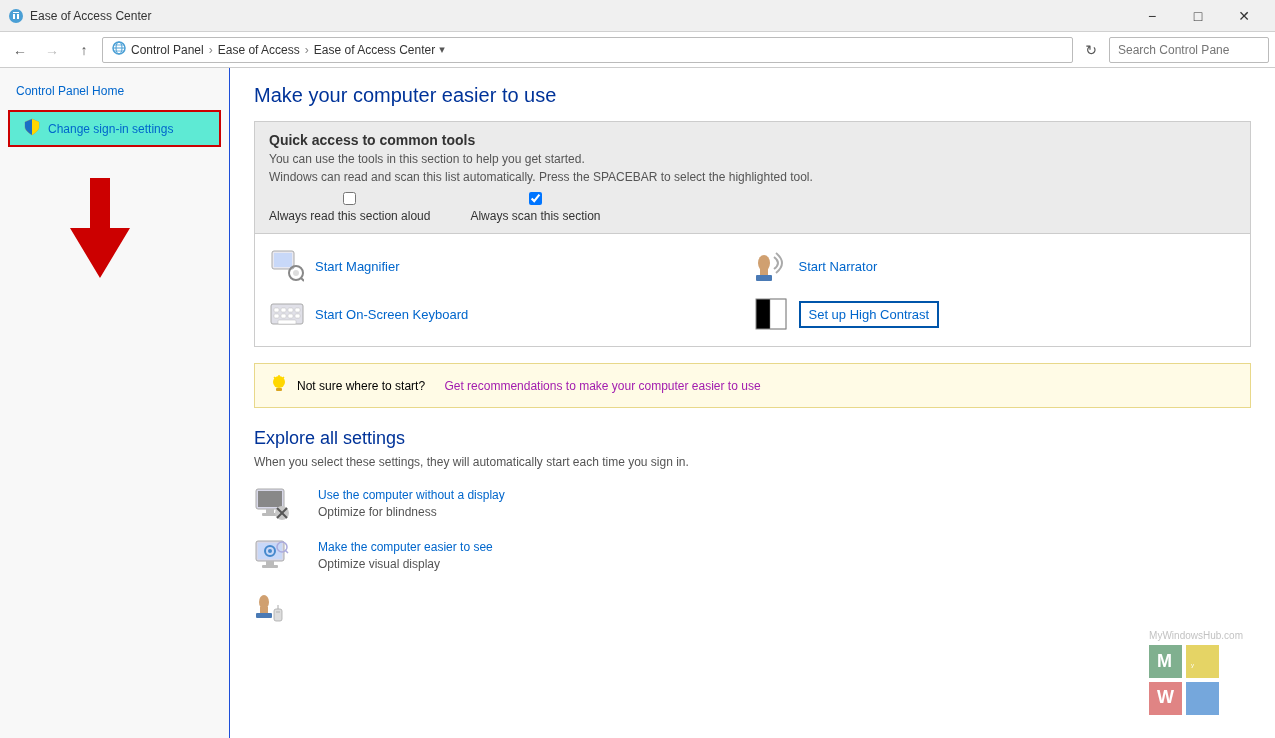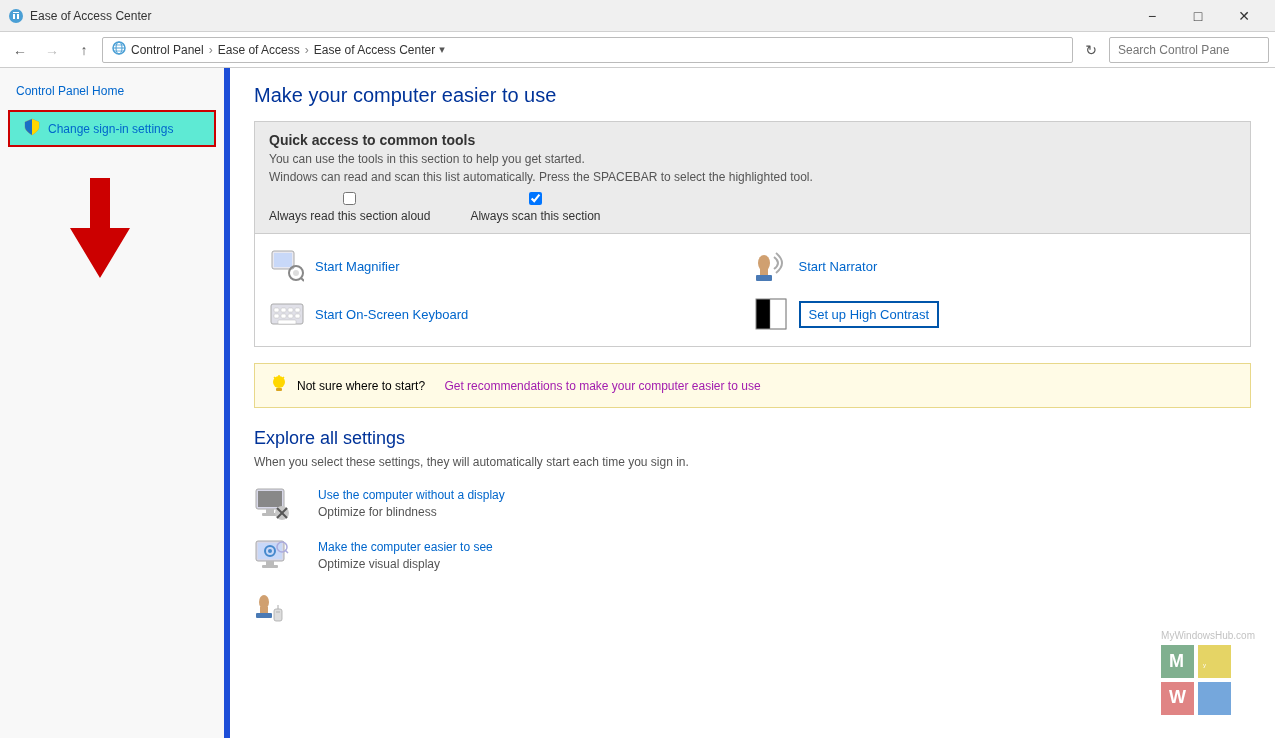--- a/index.html
+++ b/index.html
@@ -56,21 +56,21 @@
     
     .main-layout {
       display: flex;
       height: calc(738px - 32px - 36px);
     }
 
     
     .sidebar {
       width: 230px;
       background: #f8f8f8;
-      border-right: 6px solid #1d4ed8;
+      border-right: 1px solid #1d4ed8;
       padding: 12px 0;
       position: relative;
     }
     .sidebar-home {
       padding: 4px 16px;
       font-size: 12px;
       color: #0066cc;
       cursor: pointer;
       text-decoration: none;
       display: block;
@@ -199,21 +199,21 @@
     }
     .settings-item-icon { width: 36px; height: 36px; flex-shrink: 0; }
     .settings-item-text {}
     .settings-item-link { font-size: 12px; color: #0066cc; cursor: pointer; text-decoration: none; display: block; margin-bottom: 2px; }
     .settings-item-desc { font-size: 12px; color: #555; }
 
     
     .watermark {
       position: absolute;
       bottom: 20px;
-      right: 20px;
+      right: 32px;
       opacity: 0.6;
     }
     .watermark-text { font-size: 10px; color: #999; text-align: right; margin-bottom: 4px; }
   </style>
 </head>
 <body>
 
 <div class="title-bar">
 
   <svg class="title-bar-icon" viewBox="0 0 16 16">

